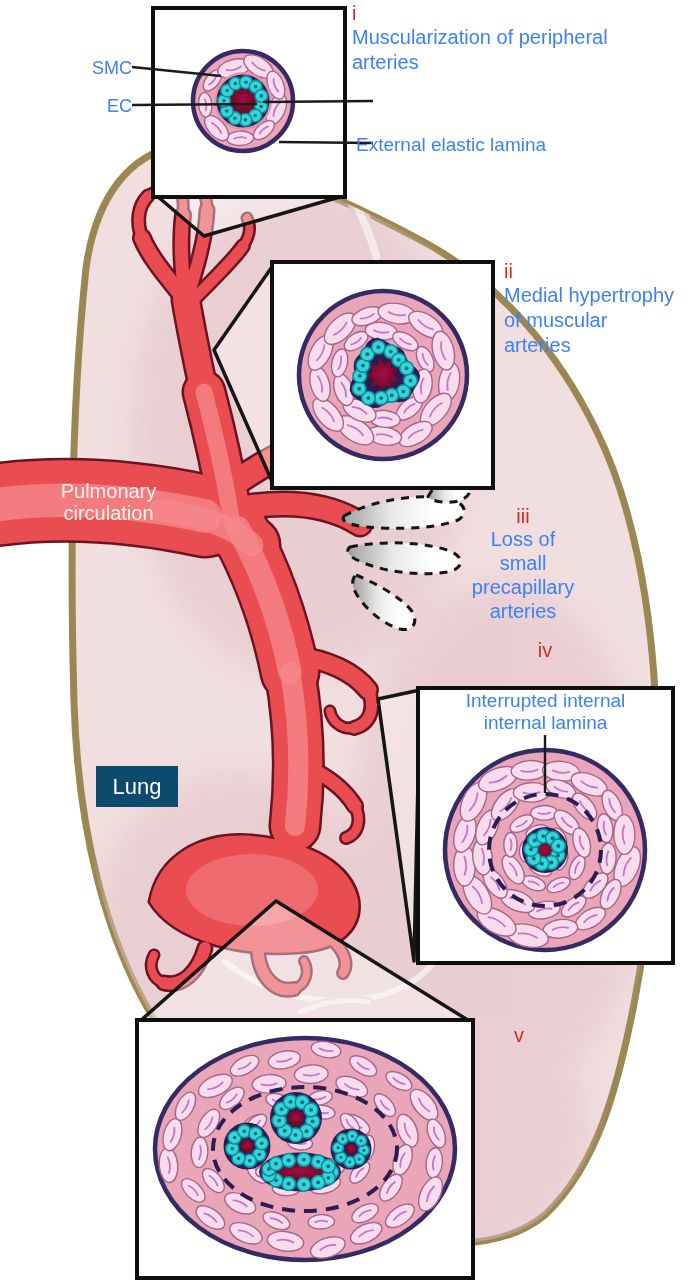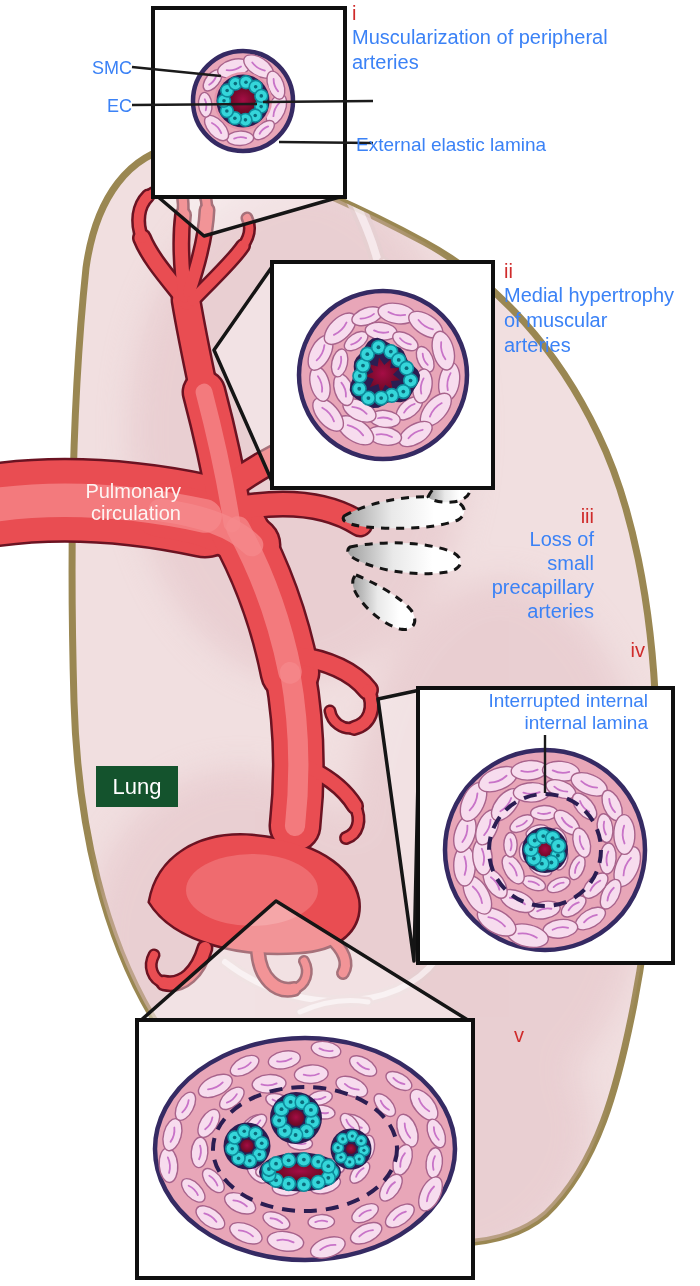--- a/index.html
+++ b/index.html
@@ -2,25 +2,25 @@
 <html><head>
 <meta charset="utf-8">
 <style>
   html,body{margin:0;padding:0;background:#ffffff;}
   .stage{position:relative;width:700px;height:1286px;background:#ffffff;overflow:hidden;
          font-family:"Liberation Sans", sans-serif;}
   .stage svg{position:absolute;left:0;top:0;}
   .lbl{position:absolute;font-size:20px;line-height:25px;color:#3b82f6;white-space:pre-line;z-index:5;}
   .num{position:absolute;font-size:20px;line-height:22px;color:#cf2b2b;white-space:pre-line;z-index:5;}
   .right{text-align:right;}
-  .center{text-align:right;}
+  .center{text-align:center;}
   .small{font-size:18px;line-height:20px;}
   .mid{font-size:19px;line-height:22px;}
   .white{color:#fdf4f2;}
-  .lungtag{position:absolute;left:96px;top:766px;width:82px;height:41px;background:#14532d;
+  .lungtag{position:absolute;left:96px;top:766px;width:82px;height:41px;background:#0c4a6e;
            display:flex;align-items:center;justify-content:center;z-index:5;}
   .lungtag span{color:#ffffff;font-size:22px;}
 </style>
 </head>
 <body>
 
 <div class="stage">
 
 <svg width="700" height="1286" viewBox="0 0 700 1286" xmlns="http://www.w3.org/2000/svg">
   <defs>

